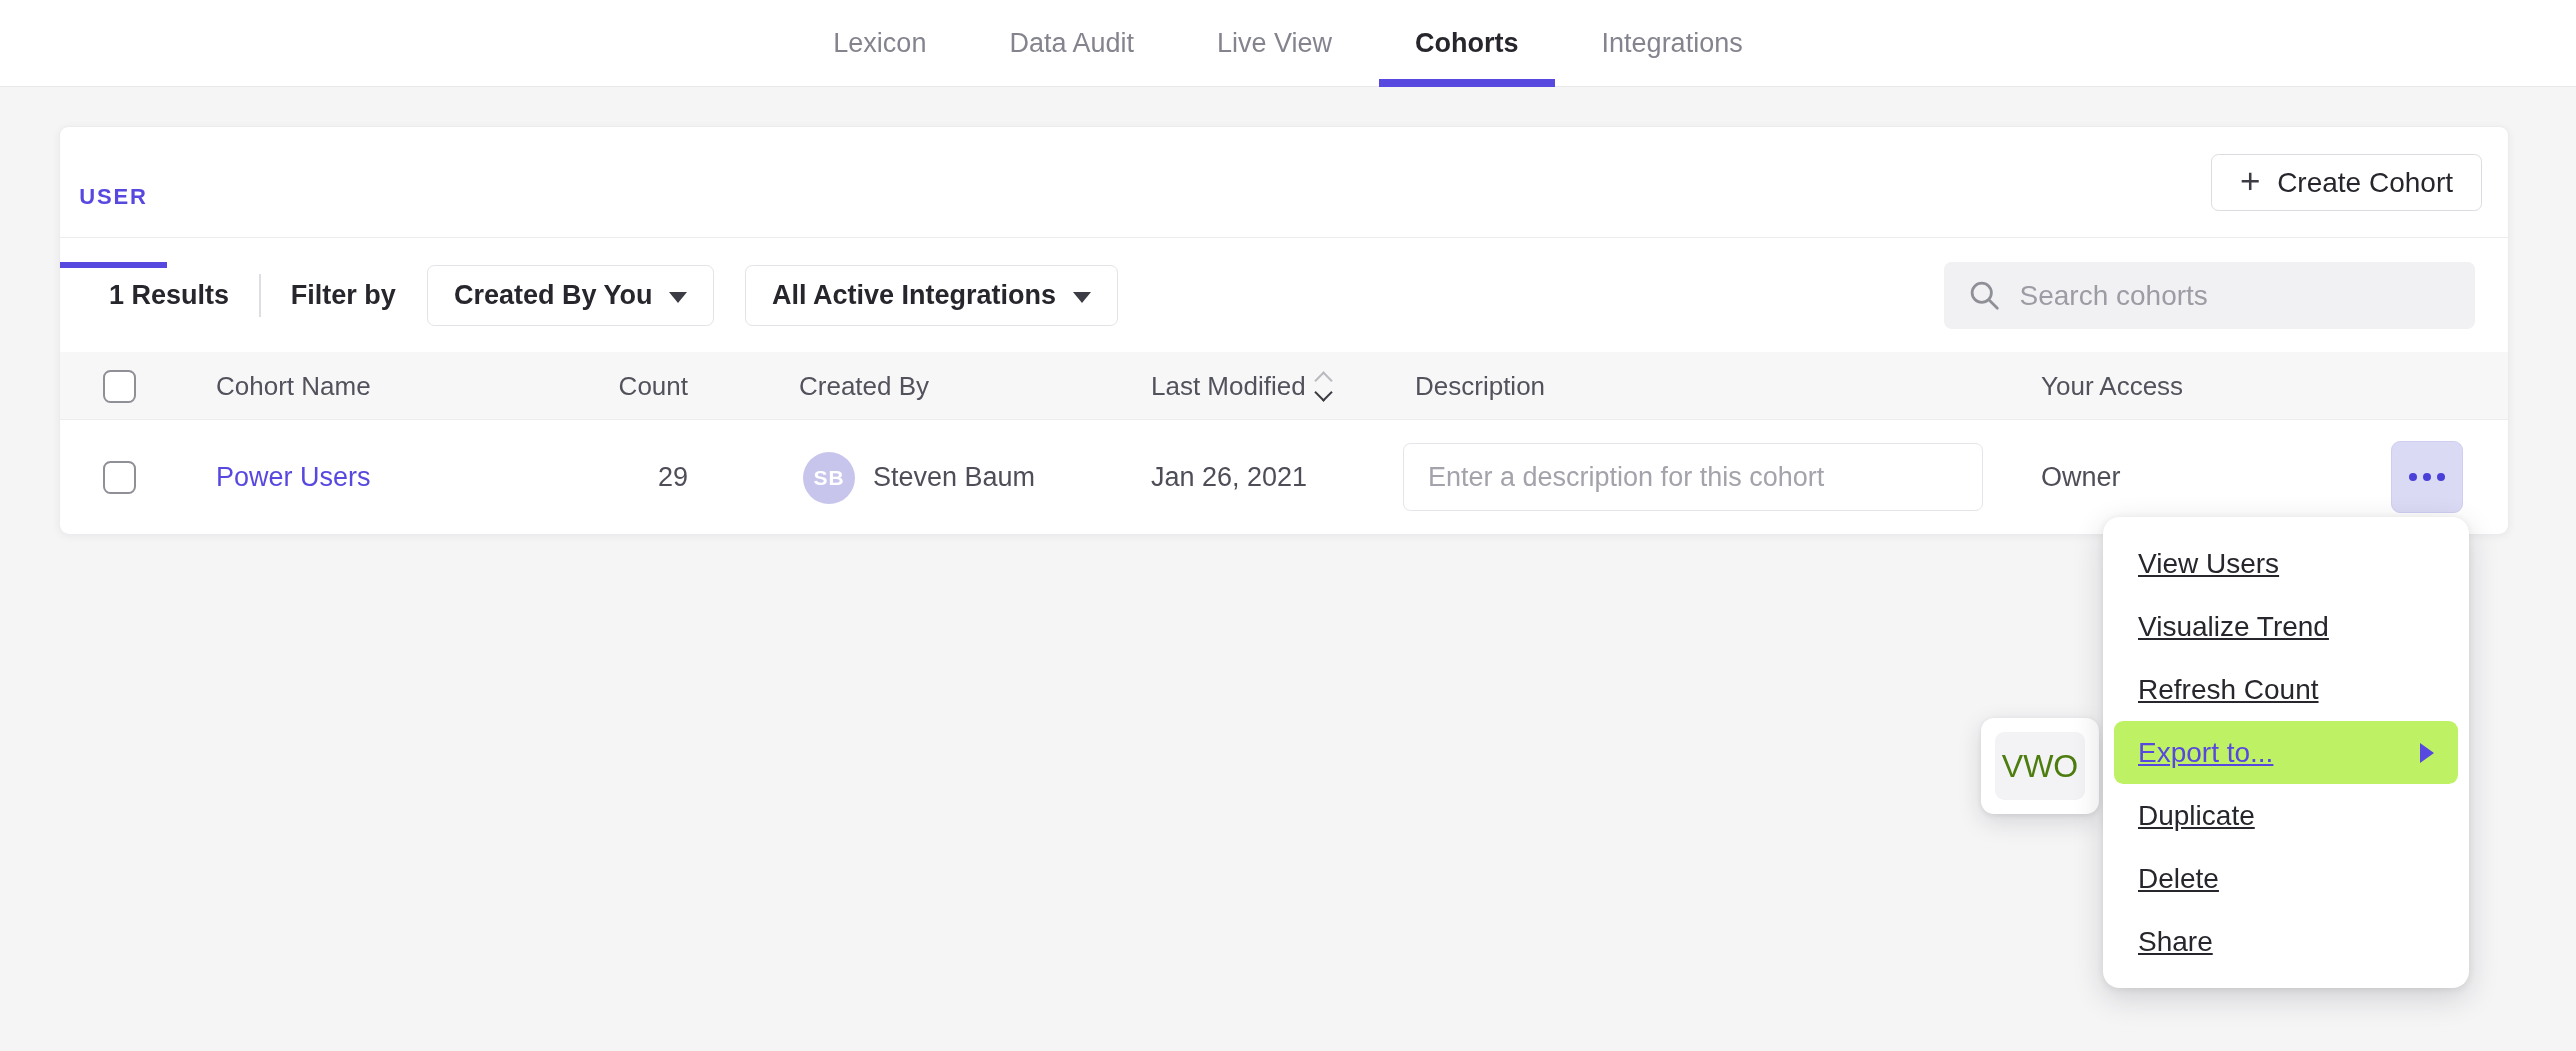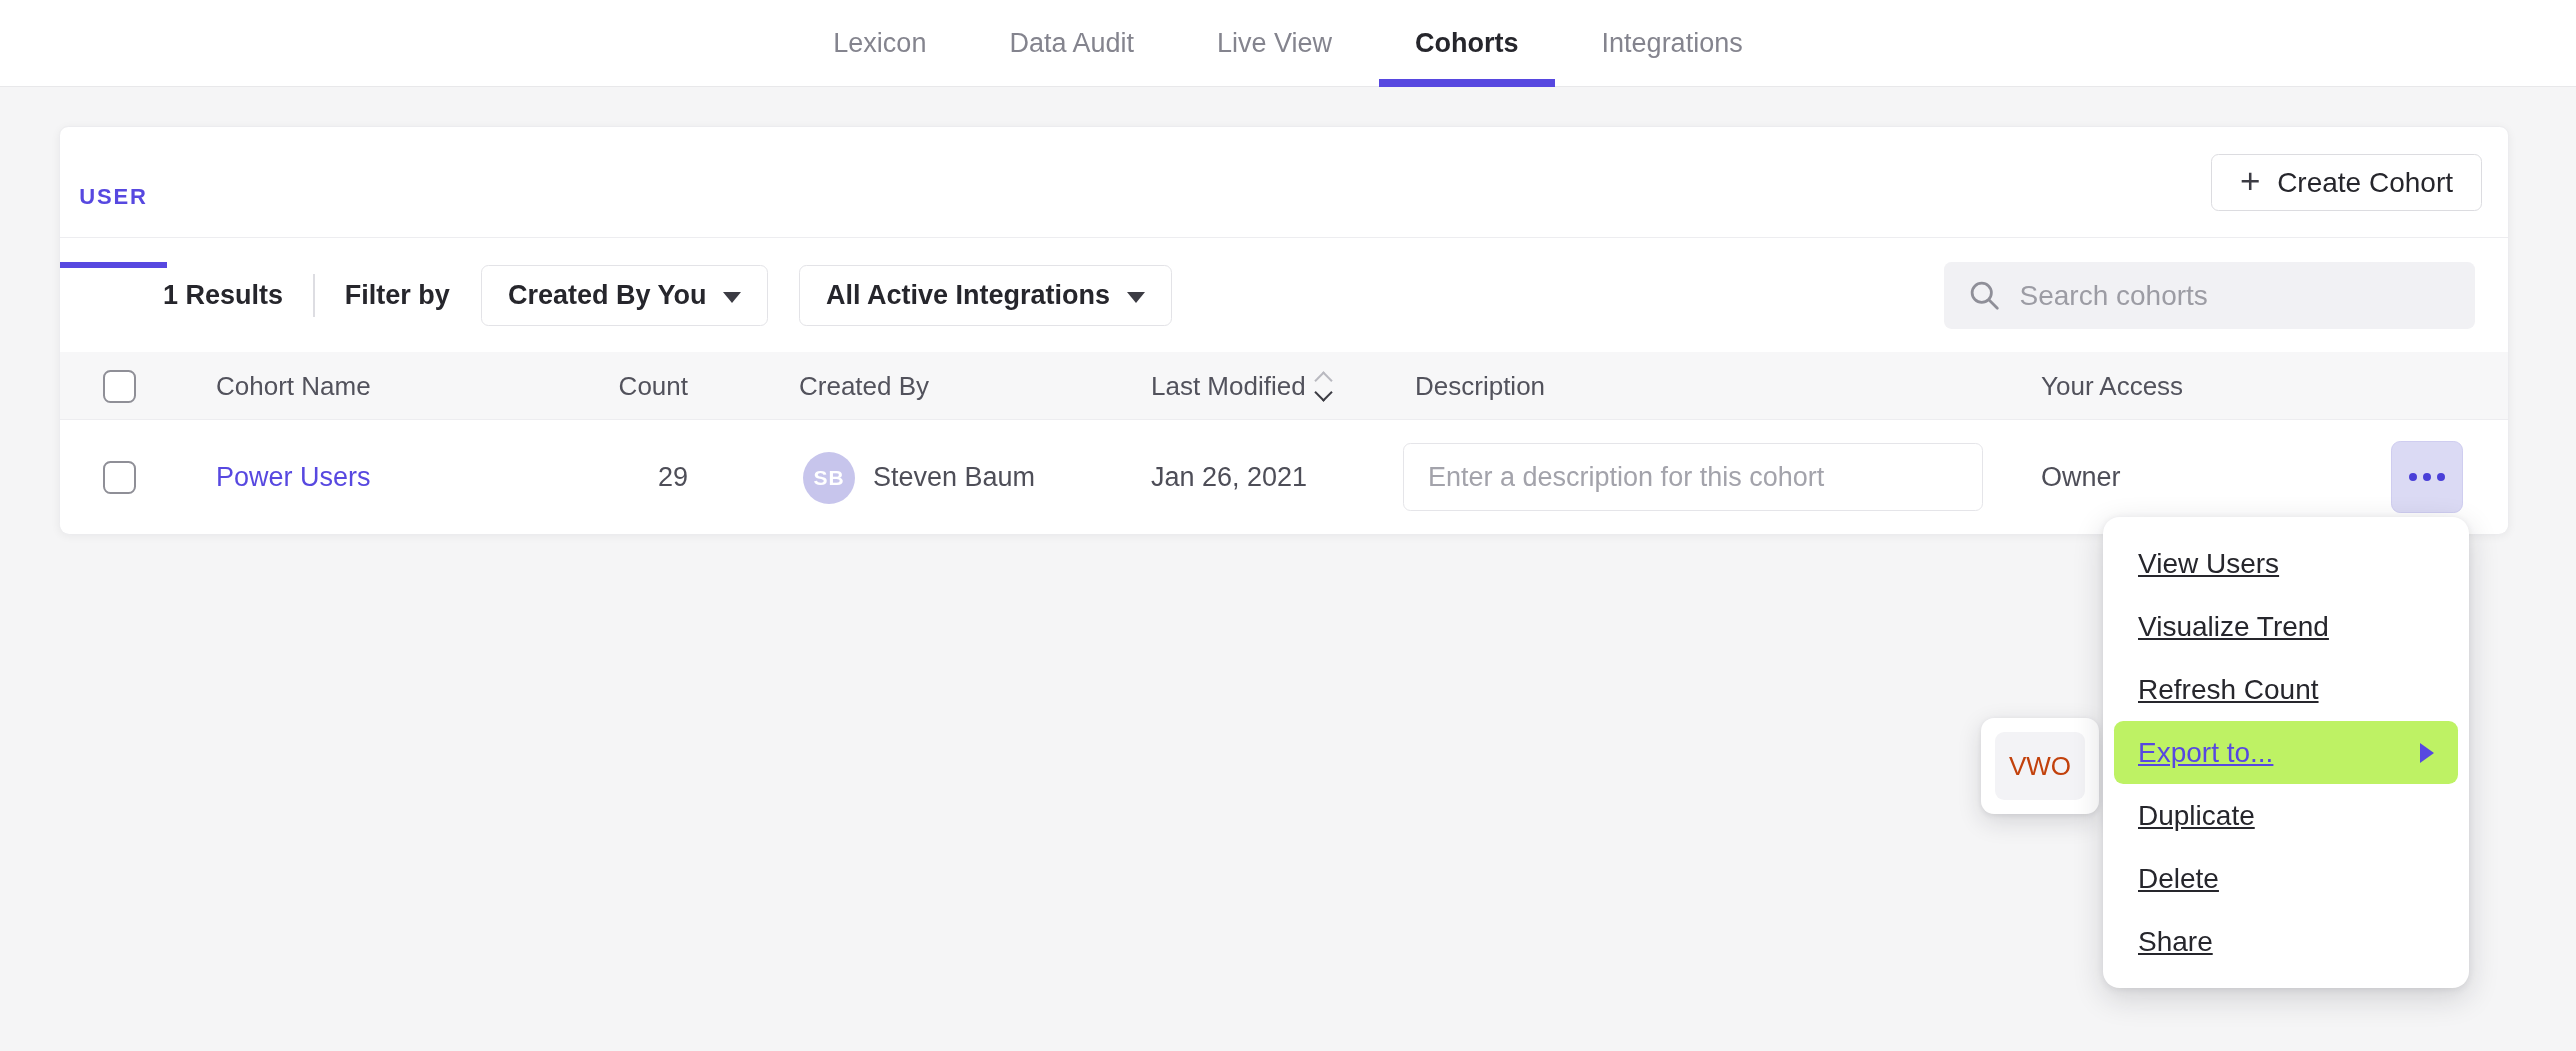--- a/index.html
+++ b/index.html
@@ -50,21 +50,21 @@
     position:absolute; right:26px; top:27px; height:57px;
     display:flex; align-items:center; gap:16.6px; padding:0 28px;
     background:#ffffff; border:0.9px solid #dcdce0; border-radius:7.4px;
     font-family:inherit; font-size:28px; color:#26262c; cursor:pointer;
   }
   .create-btn .plus { font-size:35px; font-weight:400; line-height:1; color:#3c3c44; margin-top:-3.7px; }
 
   
   .filter-row {
     position:absolute; top:111px; left:0; right:0; height:115px;
-    display:flex; align-items:center; padding:0 33px 0 103px;
+    display:flex; align-items:center; padding:0 33px 0 49px;
   }
   .results { font-size:27px; font-weight:700; color:#26262c; white-space:nowrap; }
   .vdiv { width:1.8px; height:43px; background:#dddde2; margin:0 30px; }
   .filter-by { font-size:27px; font-weight:700; color:#26262c; white-space:nowrap; }
   .dd {
     margin-left:31px; height:61px; display:flex; align-items:center; gap:16.6px;
     padding:0 26px; background:#fff; border:0.9px solid #e3e3e7; border-radius:7.4px;
     font-family:inherit; font-size:27px; font-weight:700; color:#26262c; cursor:pointer; white-space:nowrap;
   }
   .caret {
@@ -154,21 +154,21 @@
   
   .submenu {
     position:absolute; left:1981px; top:718px; width:118px; height:96px;
     background:#ffffff; border-radius:13px; padding:14px;
     box-shadow:0 7.4px 24px rgba(25,25,40,0.14), 0 1.8px 5.5px rgba(25,25,40,0.08);
     z-index:5;
   }
   .submenu-item {
     width:100%; height:100%; background:#f3f3f6; border-radius:9.2px;
     display:flex; align-items:center; justify-content:center;
-    font-size:26px; color:#c2410c; cursor:pointer;
+    font-size:32px; color:#4d7c0f; cursor:pointer;
   }
 </style>
 </head>
 <body>
 
 <div>
 
   <header class="topnav">
     <div class="nav-tab">Lexicon</div>
     <div class="nav-tab">Data Audit</div>

